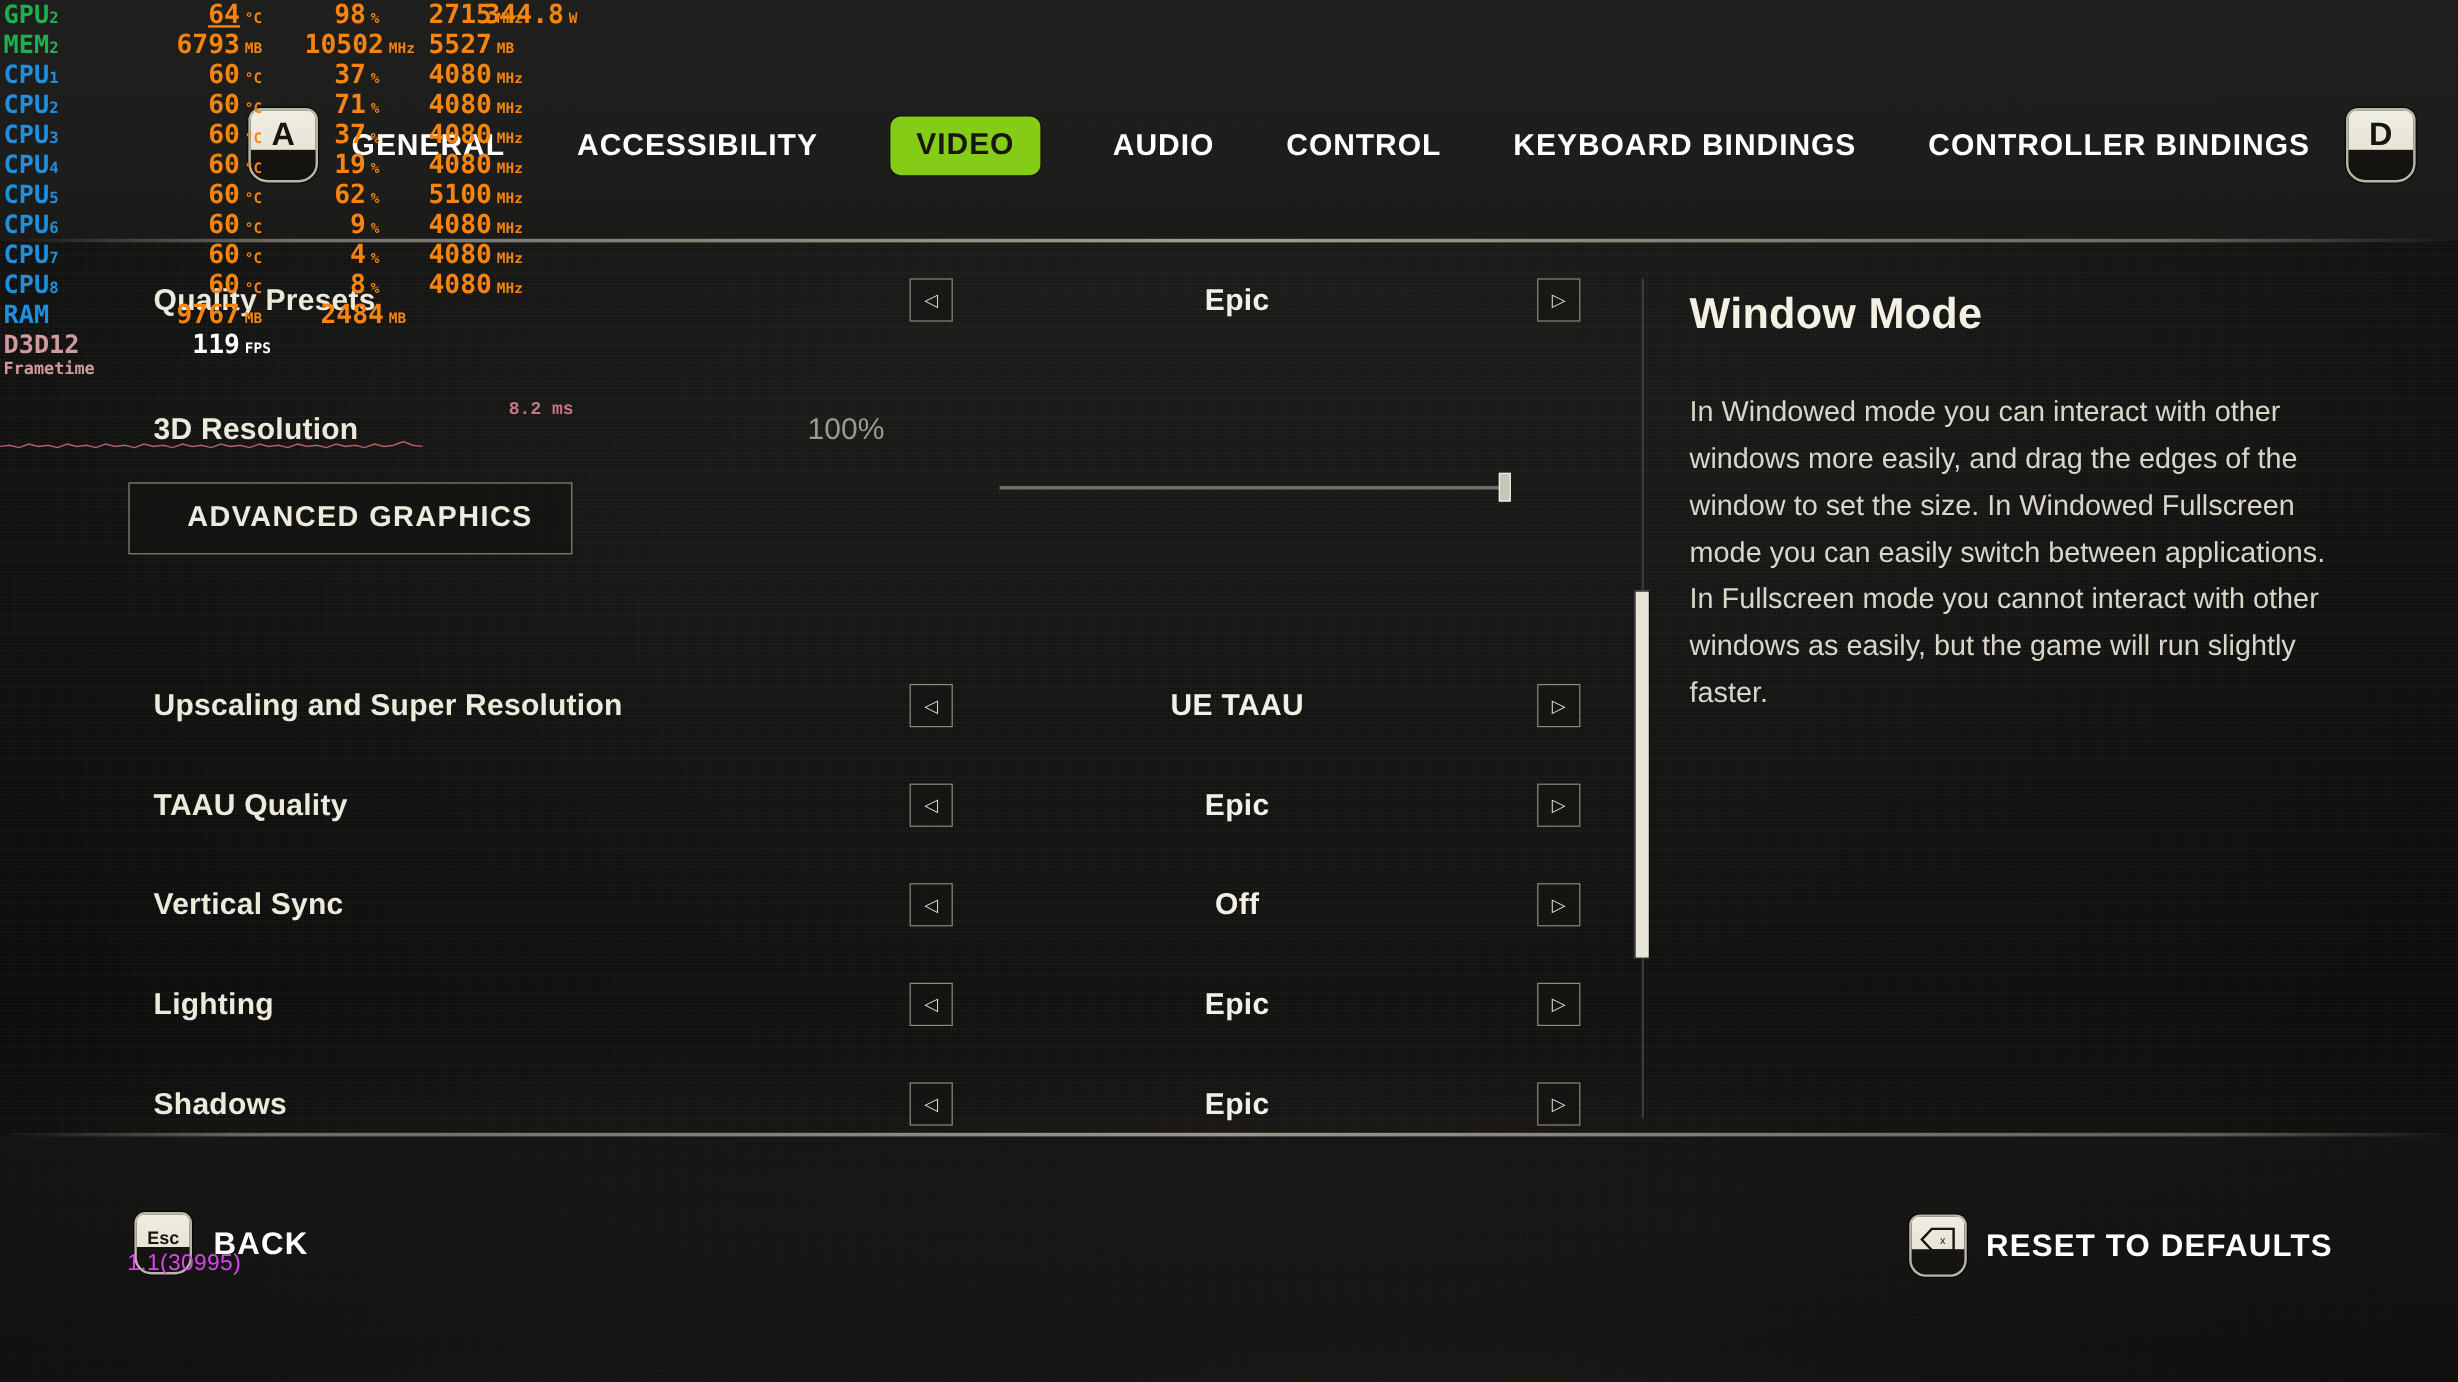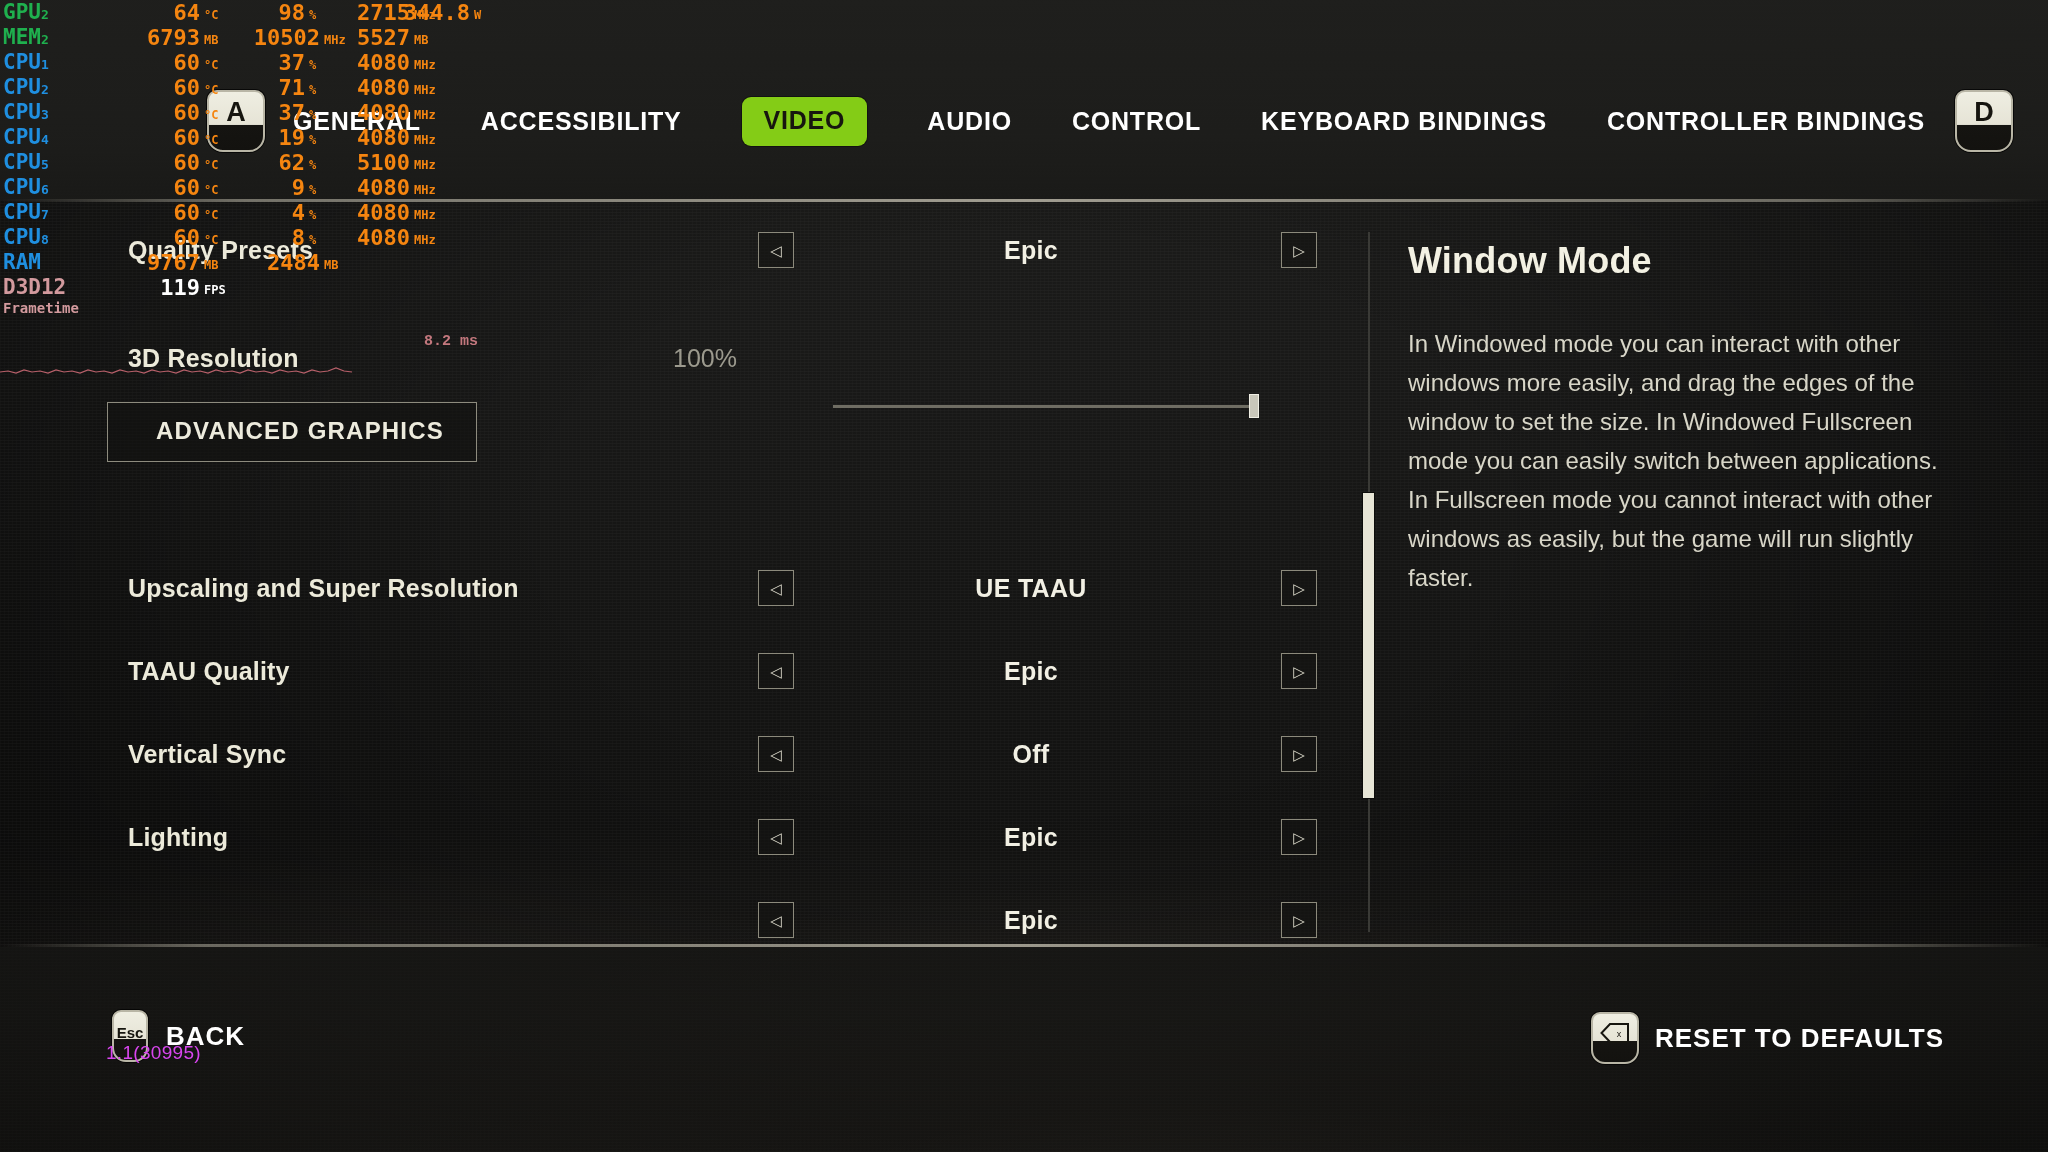--- a/index.html
+++ b/index.html
@@ -166,21 +166,21 @@
     position:absolute; right:104px; top:1012px;
     display:flex; align-items:center; gap:16px;
   }
   .bottom-label{
     color:#ffffff; font-size:26px; font-weight:bold; letter-spacing:1px;
   }
   #version{
     position:absolute; left:106px; top:1042px;
     color:#d946ef; font-size:19px; letter-spacing:.3px;
   }
-  .keycap.esc{ width:36px; height:52px; border-radius:9px 9px 14px 14px; }
+  .keycap.esc{ width:48px; height:52px; border-radius:9px 9px 14px 14px; }
   .keycap.esc .kc-label{ font-size:15px; top:7px; }
   .keycap.bsp{ width:48px; height:52px; border-radius:9px 9px 14px 14px; }
   .bsp-glyph{
     position:absolute; left:50%; top:9px; transform:translateX(-50%);
     width:30px; height:20px;
   }
 
   
   #hwmon{
     position:absolute; left:0; top:0; width:470px; height:320px;
@@ -301,20 +301,21 @@
     <div class="row" style="top:605px">
       <div class="row-label">Lighting</div>
       <div class="stepper stepper-left" style="position:absolute;left:745px">◁</div>
       <div class="value-wrap" style="position:absolute;left:781px;width:500px">
         <div class="value">Epic</div>
       </div>
       <div class="stepper" style="position:absolute;left:1281px">▷</div>
     </div>
 
     <div class="row" style="top:688px">
+      <div class="row-label">Shadows</div>
       <div class="stepper stepper-left" style="position:absolute;left:745px">◁</div>
       <div class="value-wrap" style="position:absolute;left:781px;width:500px">
         <div class="value">Epic</div>
       </div>
       <div class="stepper" style="position:absolute;left:1281px">▷</div>
     </div>
   </div>
 </div>
 
 <div id="slider-track"></div>
@@ -347,21 +348,21 @@
       <text x="19" y="14" font-size="9" fill="#16150f" text-anchor="middle" font-family="Liberation Sans, sans-serif">x</text>
     </svg>
   </div>
   <span class="bottom-label">RESET TO DEFAULTS</span>
 </div>
 
 <div id="hwmon">
   <div id="hw-rows">
       <div class="hw-row">
         <span class="hw-tag hw-gpu">GPU<span class="sub">2</span></span>
-        <span class="hw-val" style="left: 80px; width: 120px;">64</span>
+        <span class="hw-val" style="left: 80px; width: 120px; text-decoration: underline;">64</span>
         <span class="hw-unit" style="left: 204px;">°C</span>
         <span class="hw-val" style="left: 185px; width: 120px;">98</span>
         <span class="hw-unit" style="left: 309px;">%</span>
         <span class="hw-val" style="left: 290px; width: 120px;">2715</span>
         <span class="hw-unit" style="left: 414px;">MHz</span>
         <span class="hw-val" style="left: 350px; width: 120px;">344.8</span>
         <span class="hw-unit" style="left: 474px;">W</span>
       </div>
       <div class="hw-row">
         <span class="hw-tag hw-gpu">MEM<span class="sub">2</span></span>

